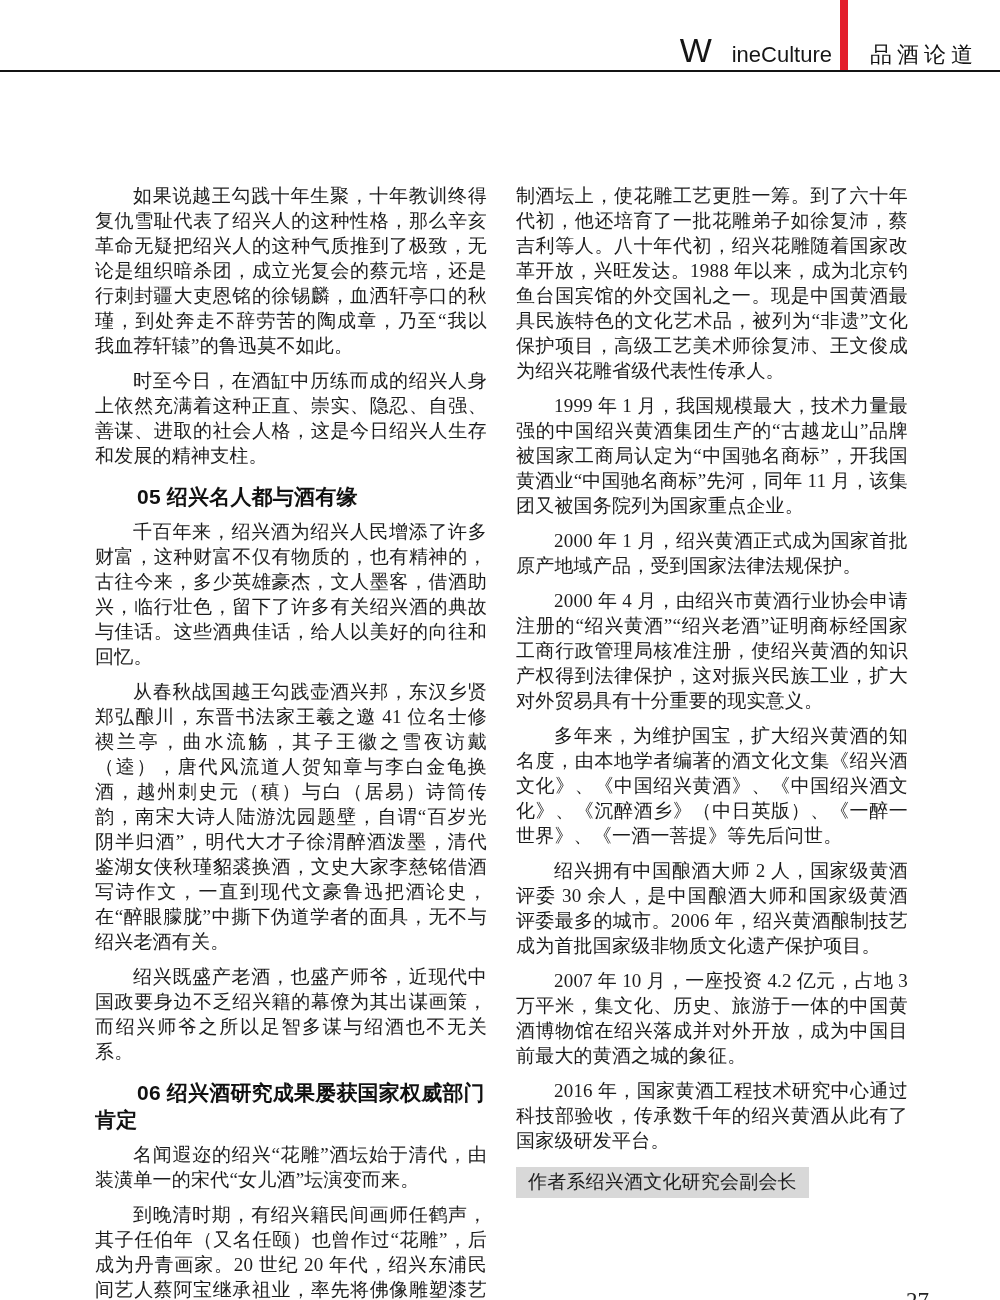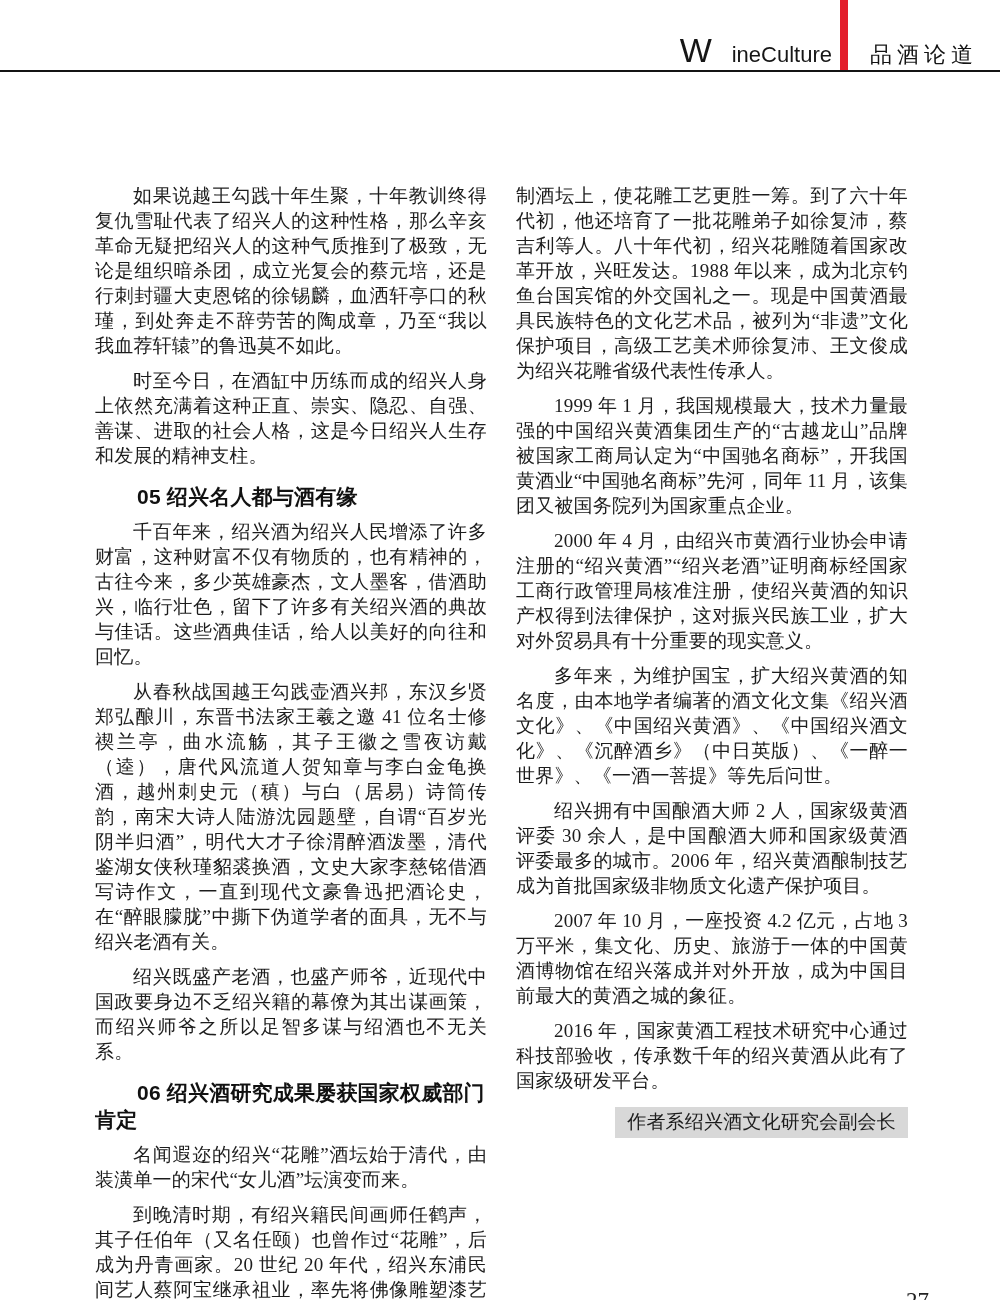--- a/index.html
+++ b/index.html
@@ -74,21 +74,21 @@
     font-size: 21px;
     line-height: 27px;
     font-weight: 700;
     color: #111111;
     text-align: left;
     text-indent: 2em;
     margin: 15px 0 9px 0;
   }
 
   .author-line {
-    text-align: right;
+    text-align: left;
     margin-top: 14px;
   }
   .author-badge {
     display: inline-block;
     background: #d8d8d8;
     padding: 4px 12px 5px 12px;
     font-size: 19px;
     line-height: 22px;
     color: #1c1c1c;
   }
@@ -122,20 +122,21 @@
     <p class="body-p">从春秋战国越王勾践壶酒兴邦，东汉乡贤郑弘酿川，东晋书法家王羲之邀 41 位名士修禊兰亭，曲水流觞，其子王徽之雪夜访戴（逵），唐代风流道人贺知章与李白金龟换酒，越州刺史元（稹）与白（居易）诗筒传韵，南宋大诗人陆游沈园题壁，自谓“百岁光阴半归酒”，明代大才子徐渭醉酒泼墨，清代鉴湖女侠秋瑾貂裘换酒，文史大家李慈铭借酒写诗作文，一直到现代文豪鲁迅把酒论史，在“醉眼朦胧”中撕下伪道学者的面具，无不与绍兴老酒有关。</p>
     <p class="body-p">绍兴既盛产老酒，也盛产师爷，近现代中国政要身边不乏绍兴籍的幕僚为其出谋画策，而绍兴师爷之所以足智多谋与绍酒也不无关系。</p>
     <h2 class="sec-heading">06 绍兴酒研究成果屡获国家权威部门肯定</h2>
     <p class="body-p">名闻遐迩的绍兴“花雕”酒坛始于清代，由装潢单一的宋代“女儿酒”坛演变而来。</p>
     <p class="body-p">到晚清时期，有绍兴籍民间画师任鹤声，其子任伯年（又名任颐）也曾作过“花雕”，后成为丹青画家。20 世纪 20 年代，绍兴东浦民间艺人蔡阿宝继承祖业，率先将佛像雕塑漆艺移植到陶</p>
   </div>
 
   <div class="col col-right">
     <p class="body-p no-indent">制酒坛上，使花雕工艺更胜一筹。到了六十年代初，他还培育了一批花雕弟子如徐复沛，蔡吉利等人。八十年代初，绍兴花雕随着国家改革开放，兴旺发达。1988 年以来，成为北京钓鱼台国宾馆的外交国礼之一。现是中国黄酒最具民族特色的文化艺术品，被列为“非遗”文化保护项目，高级工艺美术师徐复沛、王文俊成为绍兴花雕省级代表性传承人。</p>
     <p class="body-p">1999 年 1 月，我国规模最大，技术力量最强的中国绍兴黄酒集团生产的“古越龙山”品牌被国家工商局认定为“中国驰名商标”，开我国黄酒业“中国驰名商标”先河，同年 11 月，该集团又被国务院列为国家重点企业。</p>
+    <p class="body-p">2000 年 1 月，绍兴黄酒正式成为国家首批原产地域产品，受到国家法律法规保护。</p>
     <p class="body-p">2000 年 4 月，由绍兴市黄酒行业协会申请注册的“绍兴黄酒”“绍兴老酒”证明商标经国家工商行政管理局核准注册，使绍兴黄酒的知识产权得到法律保护，这对振兴民族工业，扩大对外贸易具有十分重要的现实意义。</p>
     <p class="body-p">多年来，为维护国宝，扩大绍兴黄酒的知名度，由本地学者编著的酒文化文集《绍兴酒文化》、《中国绍兴黄酒》、《中国绍兴酒文化》、《沉醉酒乡》（中日英版）、《一醉一世界》、《一酒一菩提》等先后问世。</p>
     <p class="body-p">绍兴拥有中国酿酒大师 2 人，国家级黄酒评委 30 余人，是中国酿酒大师和国家级黄酒评委最多的城市。2006 年，绍兴黄酒酿制技艺成为首批国家级非物质文化遗产保护项目。</p>
     <p class="body-p">2007 年 10 月，一座投资 4.2 亿元，占地 3 万平米，集文化、历史、旅游于一体的中国黄酒博物馆在绍兴落成并对外开放，成为中国目前最大的黄酒之城的象征。</p>
     <p class="body-p">2016 年，国家黄酒工程技术研究中心通过科技部验收，传承数千年的绍兴黄酒从此有了国家级研发平台。</p>
     <div class="author-line">
       <span class="author-badge">作者系绍兴酒文化研究会副会长</span>
     </div>
   </div>
 

